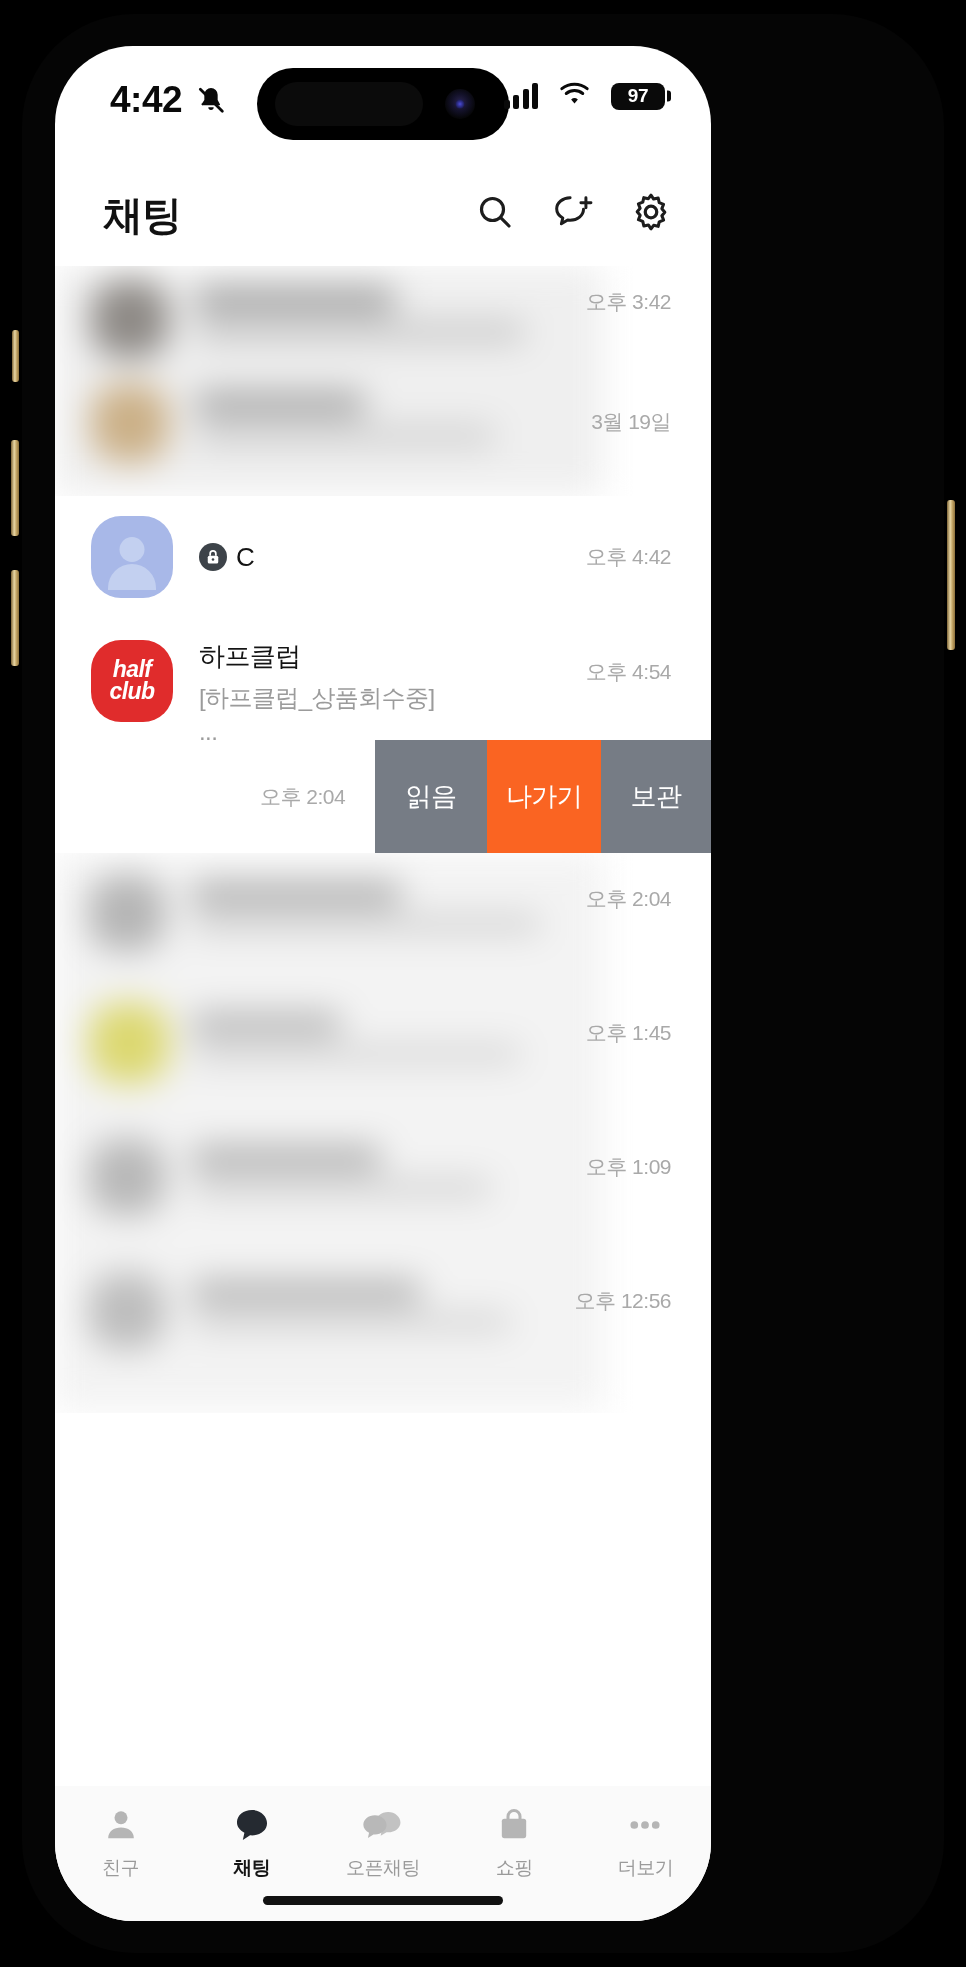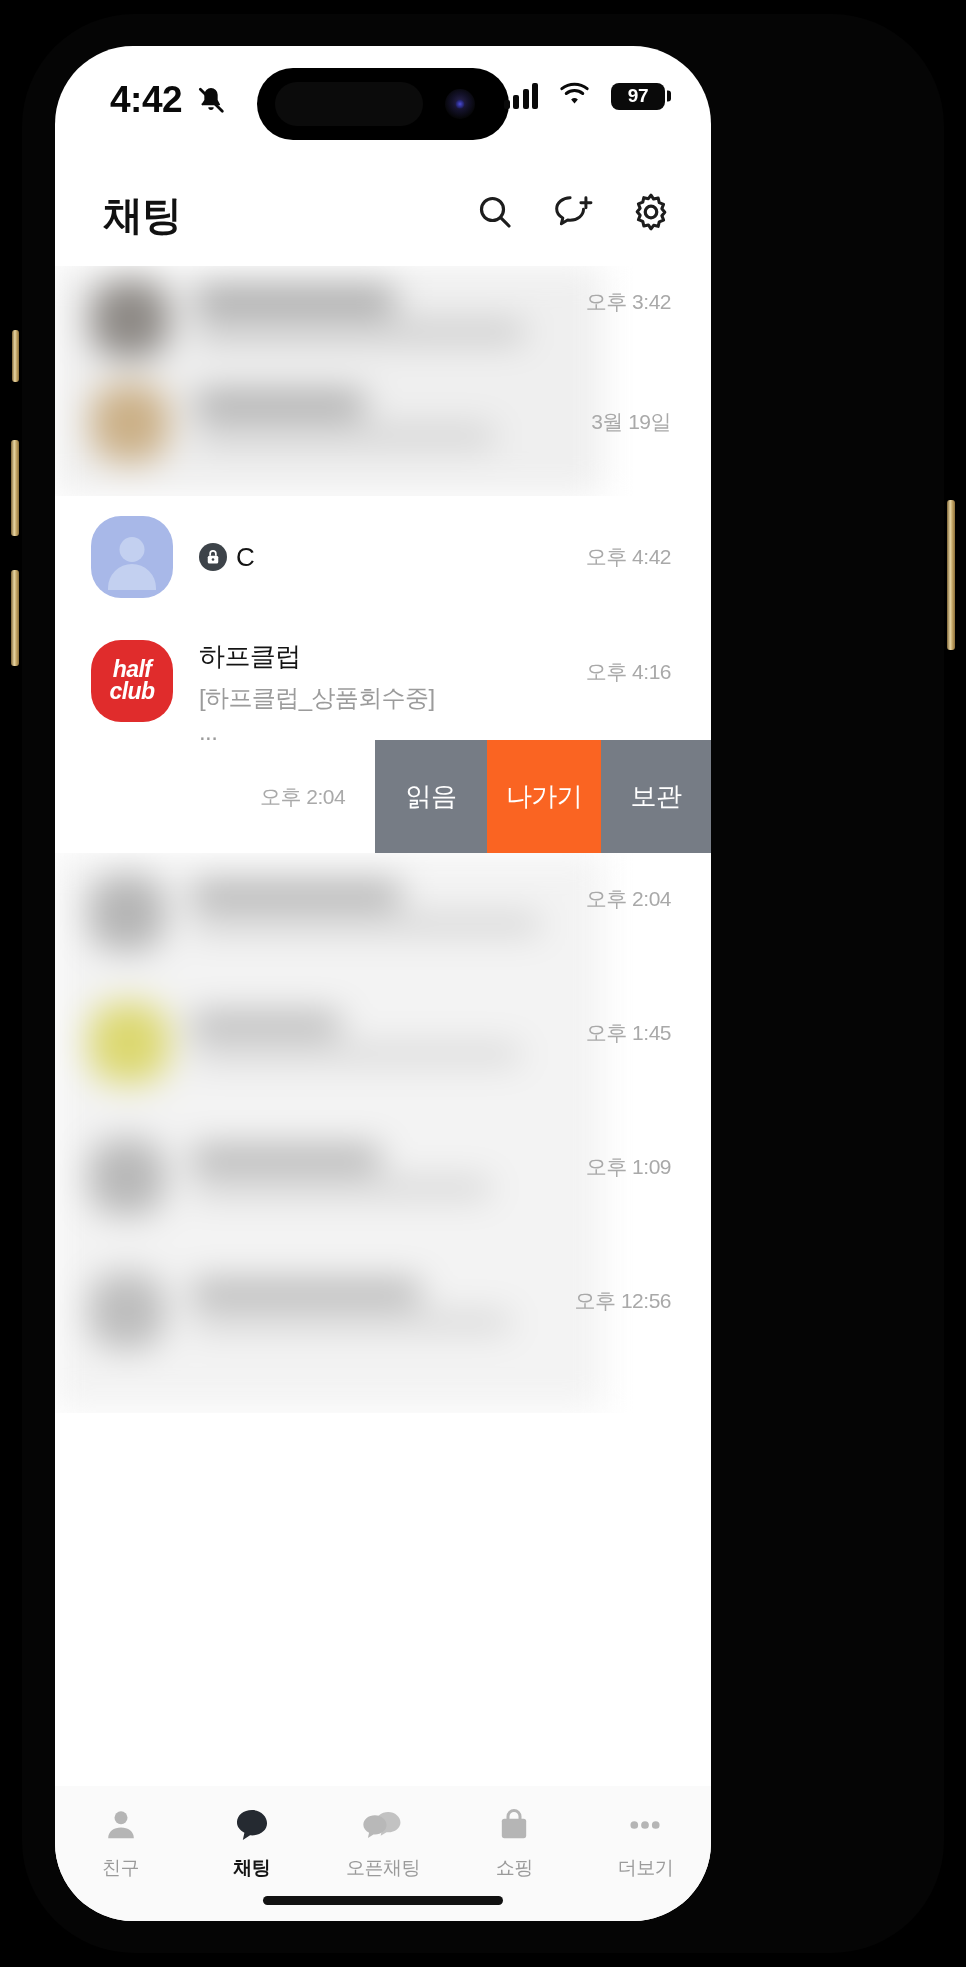--- a/index.html
+++ b/index.html
@@ -313,21 +313,21 @@
       <div class="row" style="height:122px;align-items:flex-start;padding-top:22px;">
         <div class="avatar av-half">
           <b>half</b>
           <b>club</b>
         </div>
         <div class="row-body">
           <div class="row-name">하프클럽</div>
           <div class="row-msg">[하프클럽_상품회수중]</div>
           <div class="row-msg" style="margin-top:4px;">...</div>
         </div>
-        <div class="row-time" style="margin-top:18px;">오후 4:16</div>
+        <div class="row-time" style="margin-top:18px;">오후 4:54</div>
       </div>
 
       <div class="swipe-row">
         <div class="swipe-time">오후 2:04</div>
         <div class="swipe-actions">
           <div class="swipe-btn sb-read">읽음</div>
           <div class="swipe-btn sb-leave">나가기</div>
           <div class="swipe-btn sb-keep">보관</div>
         </div>
       </div>

